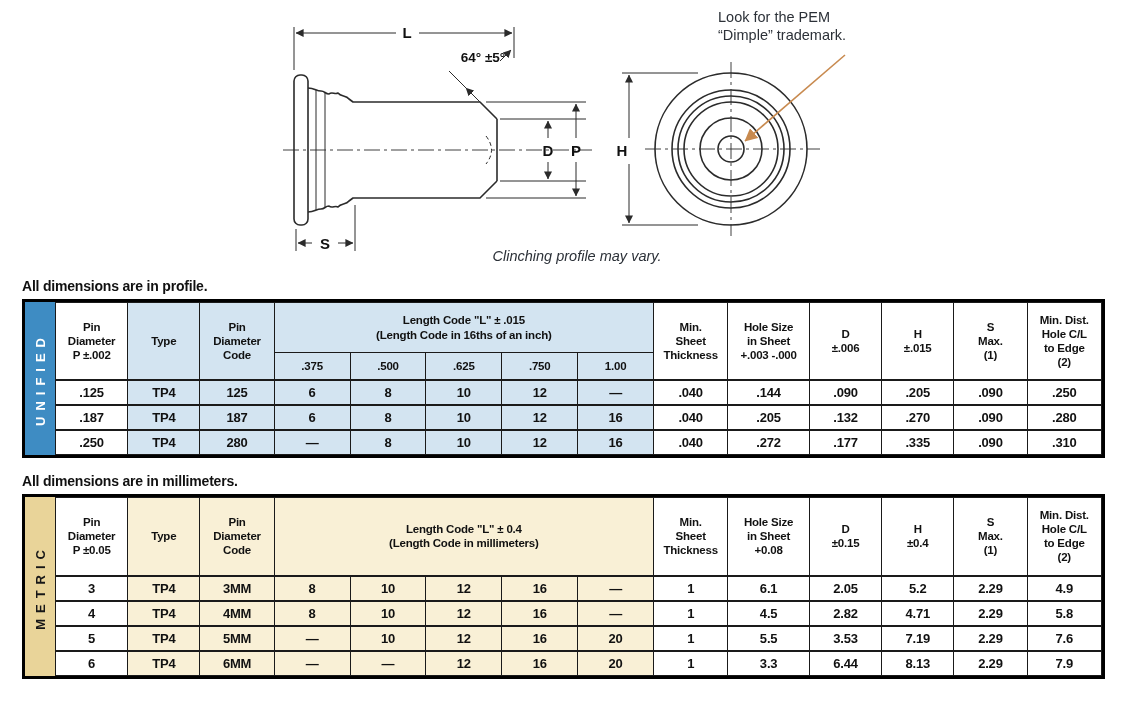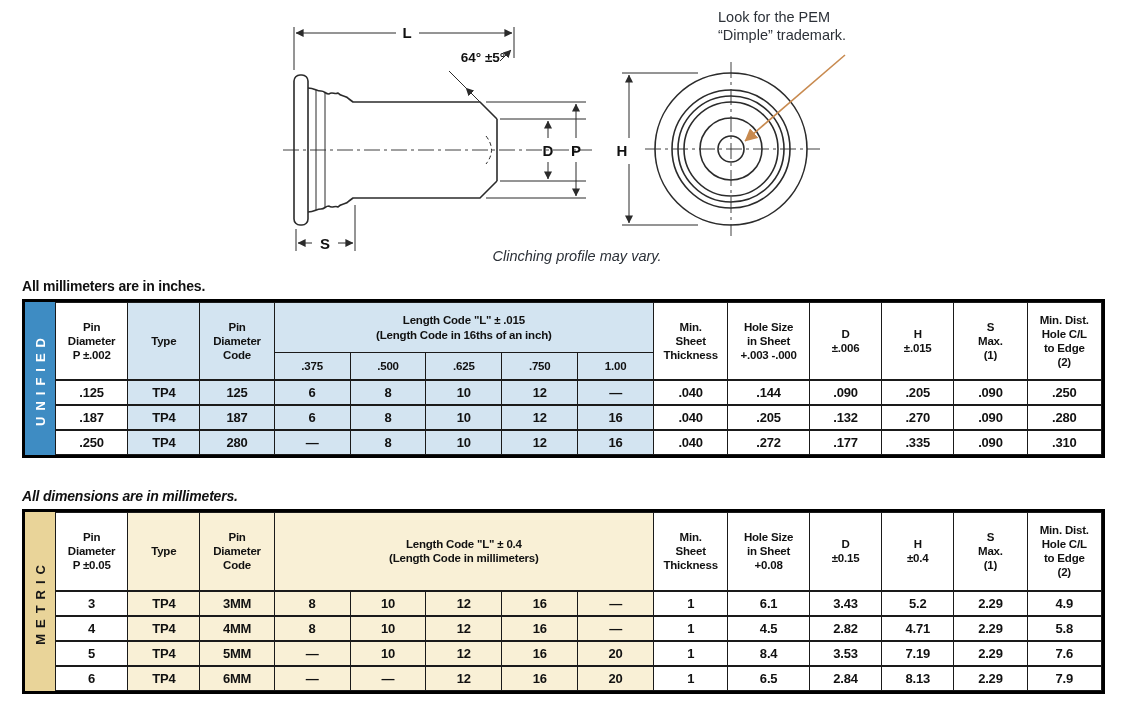--- a/index.html
+++ b/index.html
@@ -10,21 +10,21 @@
     color:#111;
   }
   .drawing-area { position:relative; width:1127px; height:272px; }
   .drawing-area svg { display:block; }
 
   .dim-note {
     font-size:14px; font-weight:bold; color:#111;
     margin:6px 0 5px 22px; letter-spacing:-0.2px;
   }
   .note-inches { margin-top:6px; }
-  .note-mm { margin-top:30px;font-style:italic; }
+  .note-mm { margin-top:15px; }
 
   .tblwrap {
     display:flex; margin:0 22px;
     border:3px solid #000;
     background:#fff;
   }
   .side-label {
     width:30px; flex:0 0 30px;
     display:flex; align-items:center; justify-content:center;
   }
@@ -140,21 +140,21 @@
 
       <line x1="845" y1="55" x2="745" y2="141" stroke="#c88a4f" stroke-width="1.6" marker-end="url(#arrO)"></line>
     </g>
 
     <text class="note-txt" x="718" y="22">Look for the PEM</text>
     <text class="note-txt" x="718" y="40">“Dimple” trademark.</text>
     <text class="cap" x="577" y="261" text-anchor="middle">Clinching profile may vary.</text>
   </svg>
 </div>
 
-<div class="dim-note note-inches">All millimeters are in inches.</div>
+<div class="dim-note note-inches">All dimensions are in profile.</div>
 
 <div class="tblwrap unified">
   <div class="side-label side-unified">
     <span>UNIFIED</span>
   </div>
   <table>
     <colgroup>
       <col style="width:6.9%">
         <col style="width:6.9%">
         <col style="width:7.1%">
@@ -318,21 +318,21 @@
           <td>3</td>
           <td class="tint">TP4</td>
           <td class="tint">3MM</td>
           <td class="tint">8</td>
           <td class="tint">10</td>
           <td class="tint">12</td>
           <td class="tint">16</td>
           <td class="tint">—</td>
           <td>1</td>
           <td>6.1</td>
-          <td>3.43</td>
+          <td>2.05</td>
           <td>5.2</td>
           <td>2.29</td>
           <td>4.9</td>
         </tr>
         <tr>
           <td>4</td>
           <td class="tint">TP4</td>
           <td class="tint">4MM</td>
           <td class="tint">8</td>
           <td class="tint">10</td>
@@ -349,37 +349,37 @@
         <tr>
           <td>5</td>
           <td class="tint">TP4</td>
           <td class="tint">5MM</td>
           <td class="tint">—</td>
           <td class="tint">10</td>
           <td class="tint">12</td>
           <td class="tint">16</td>
           <td class="tint">20</td>
           <td>1</td>
-          <td>8.4</td>
+          <td>5.5</td>
           <td>3.53</td>
           <td>7.19</td>
           <td>2.29</td>
           <td>7.6</td>
         </tr>
         <tr>
           <td>6</td>
           <td class="tint">TP4</td>
           <td class="tint">6MM</td>
           <td class="tint">—</td>
           <td class="tint">—</td>
           <td class="tint">12</td>
           <td class="tint">16</td>
           <td class="tint">20</td>
           <td>1</td>
-          <td>6.5</td>
-          <td>2.84</td>
+          <td>3.3</td>
+          <td>6.44</td>
           <td>8.13</td>
           <td>2.29</td>
           <td>7.9</td>
         </tr>
       </tbody>
   </table>
 </div>
 
 </body></html>

